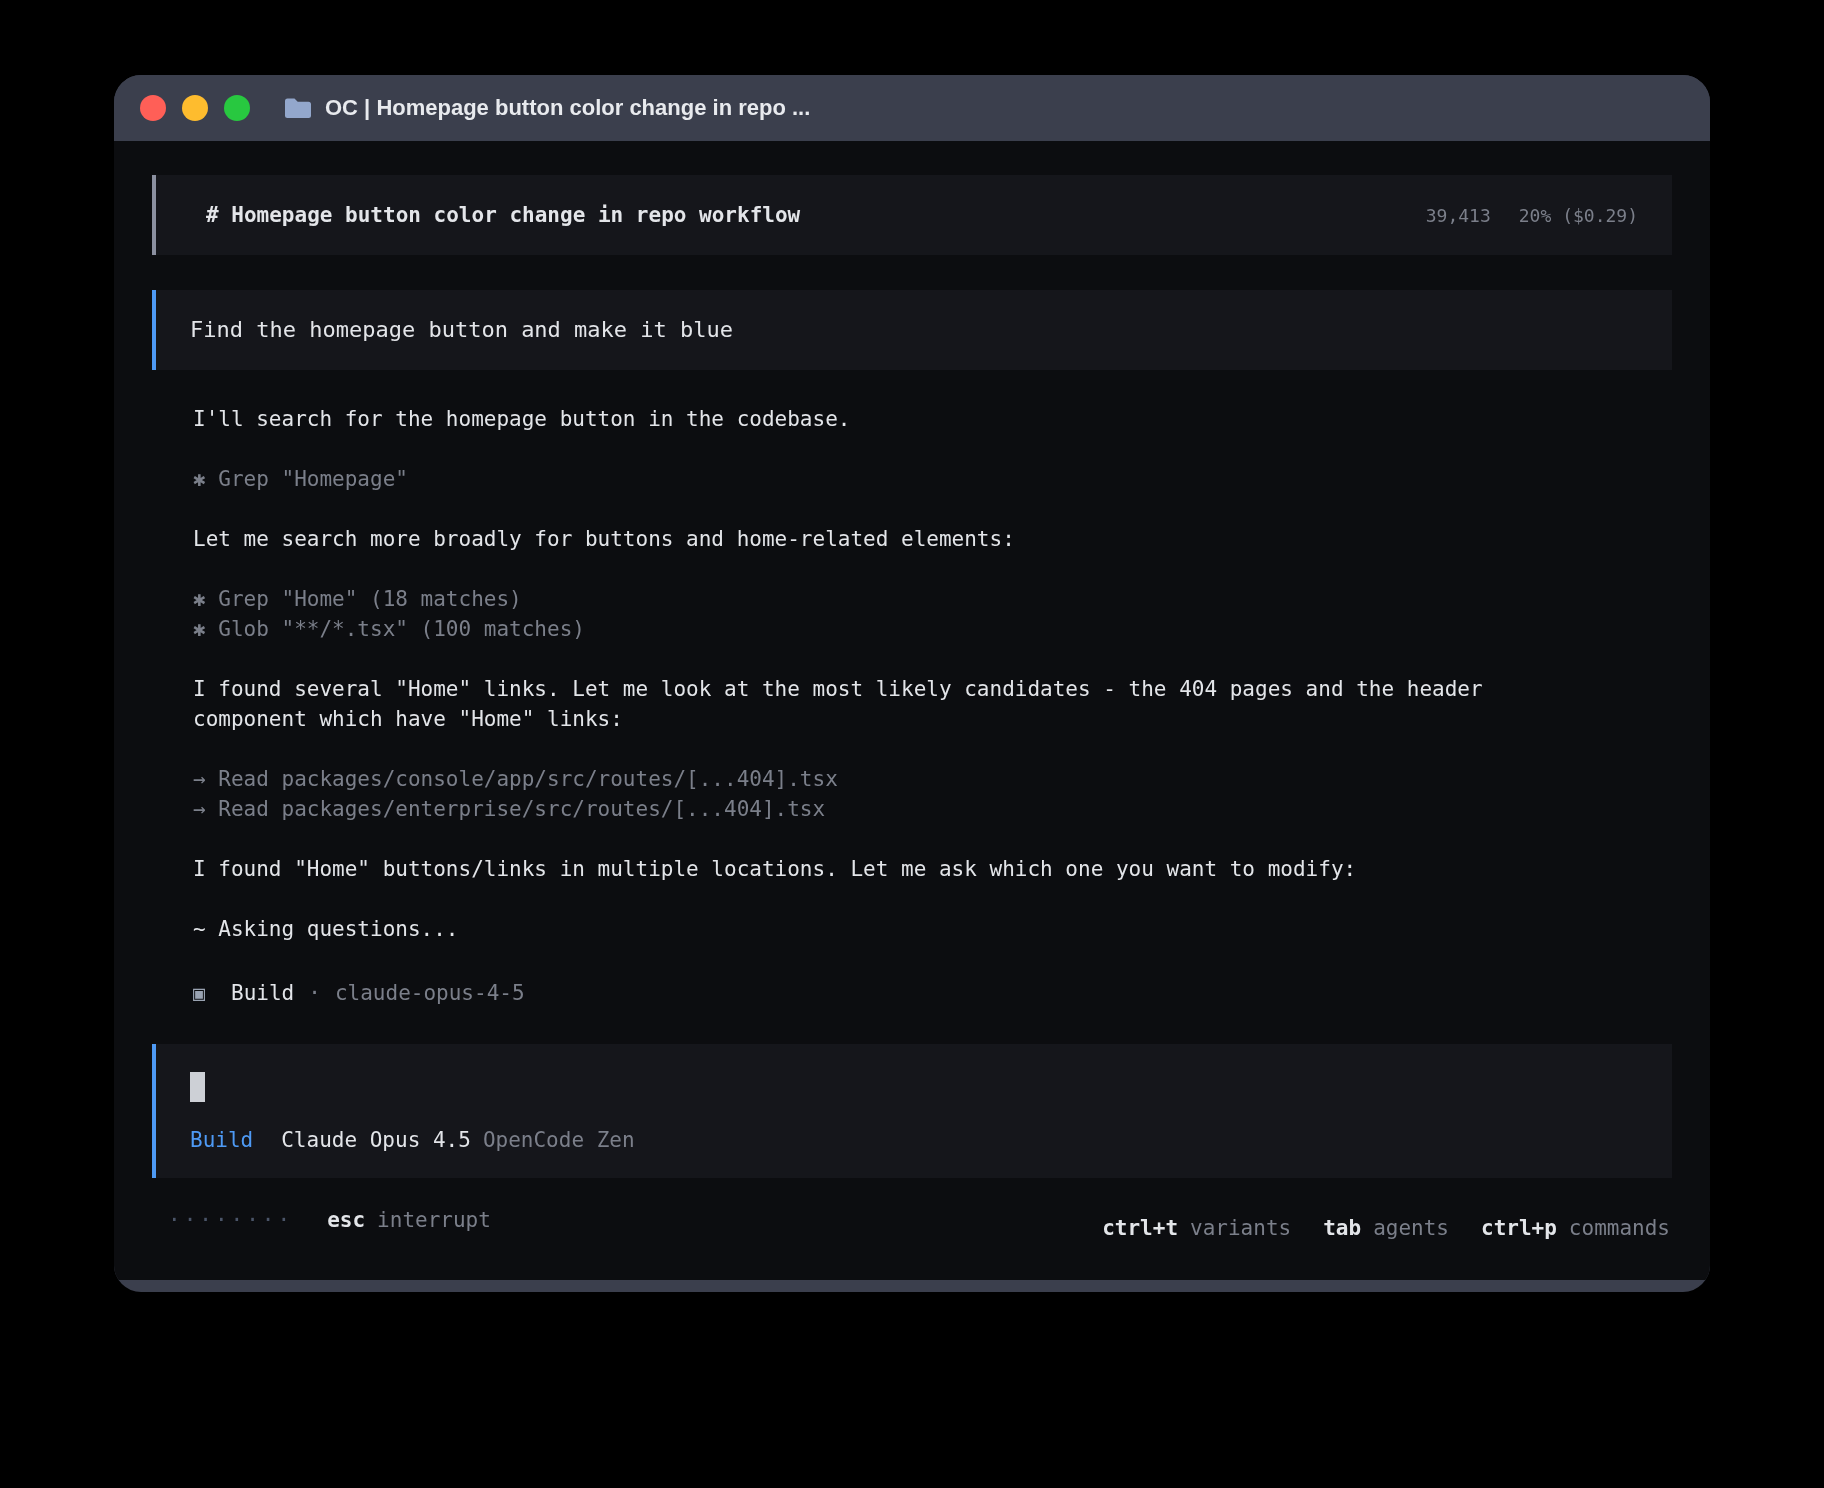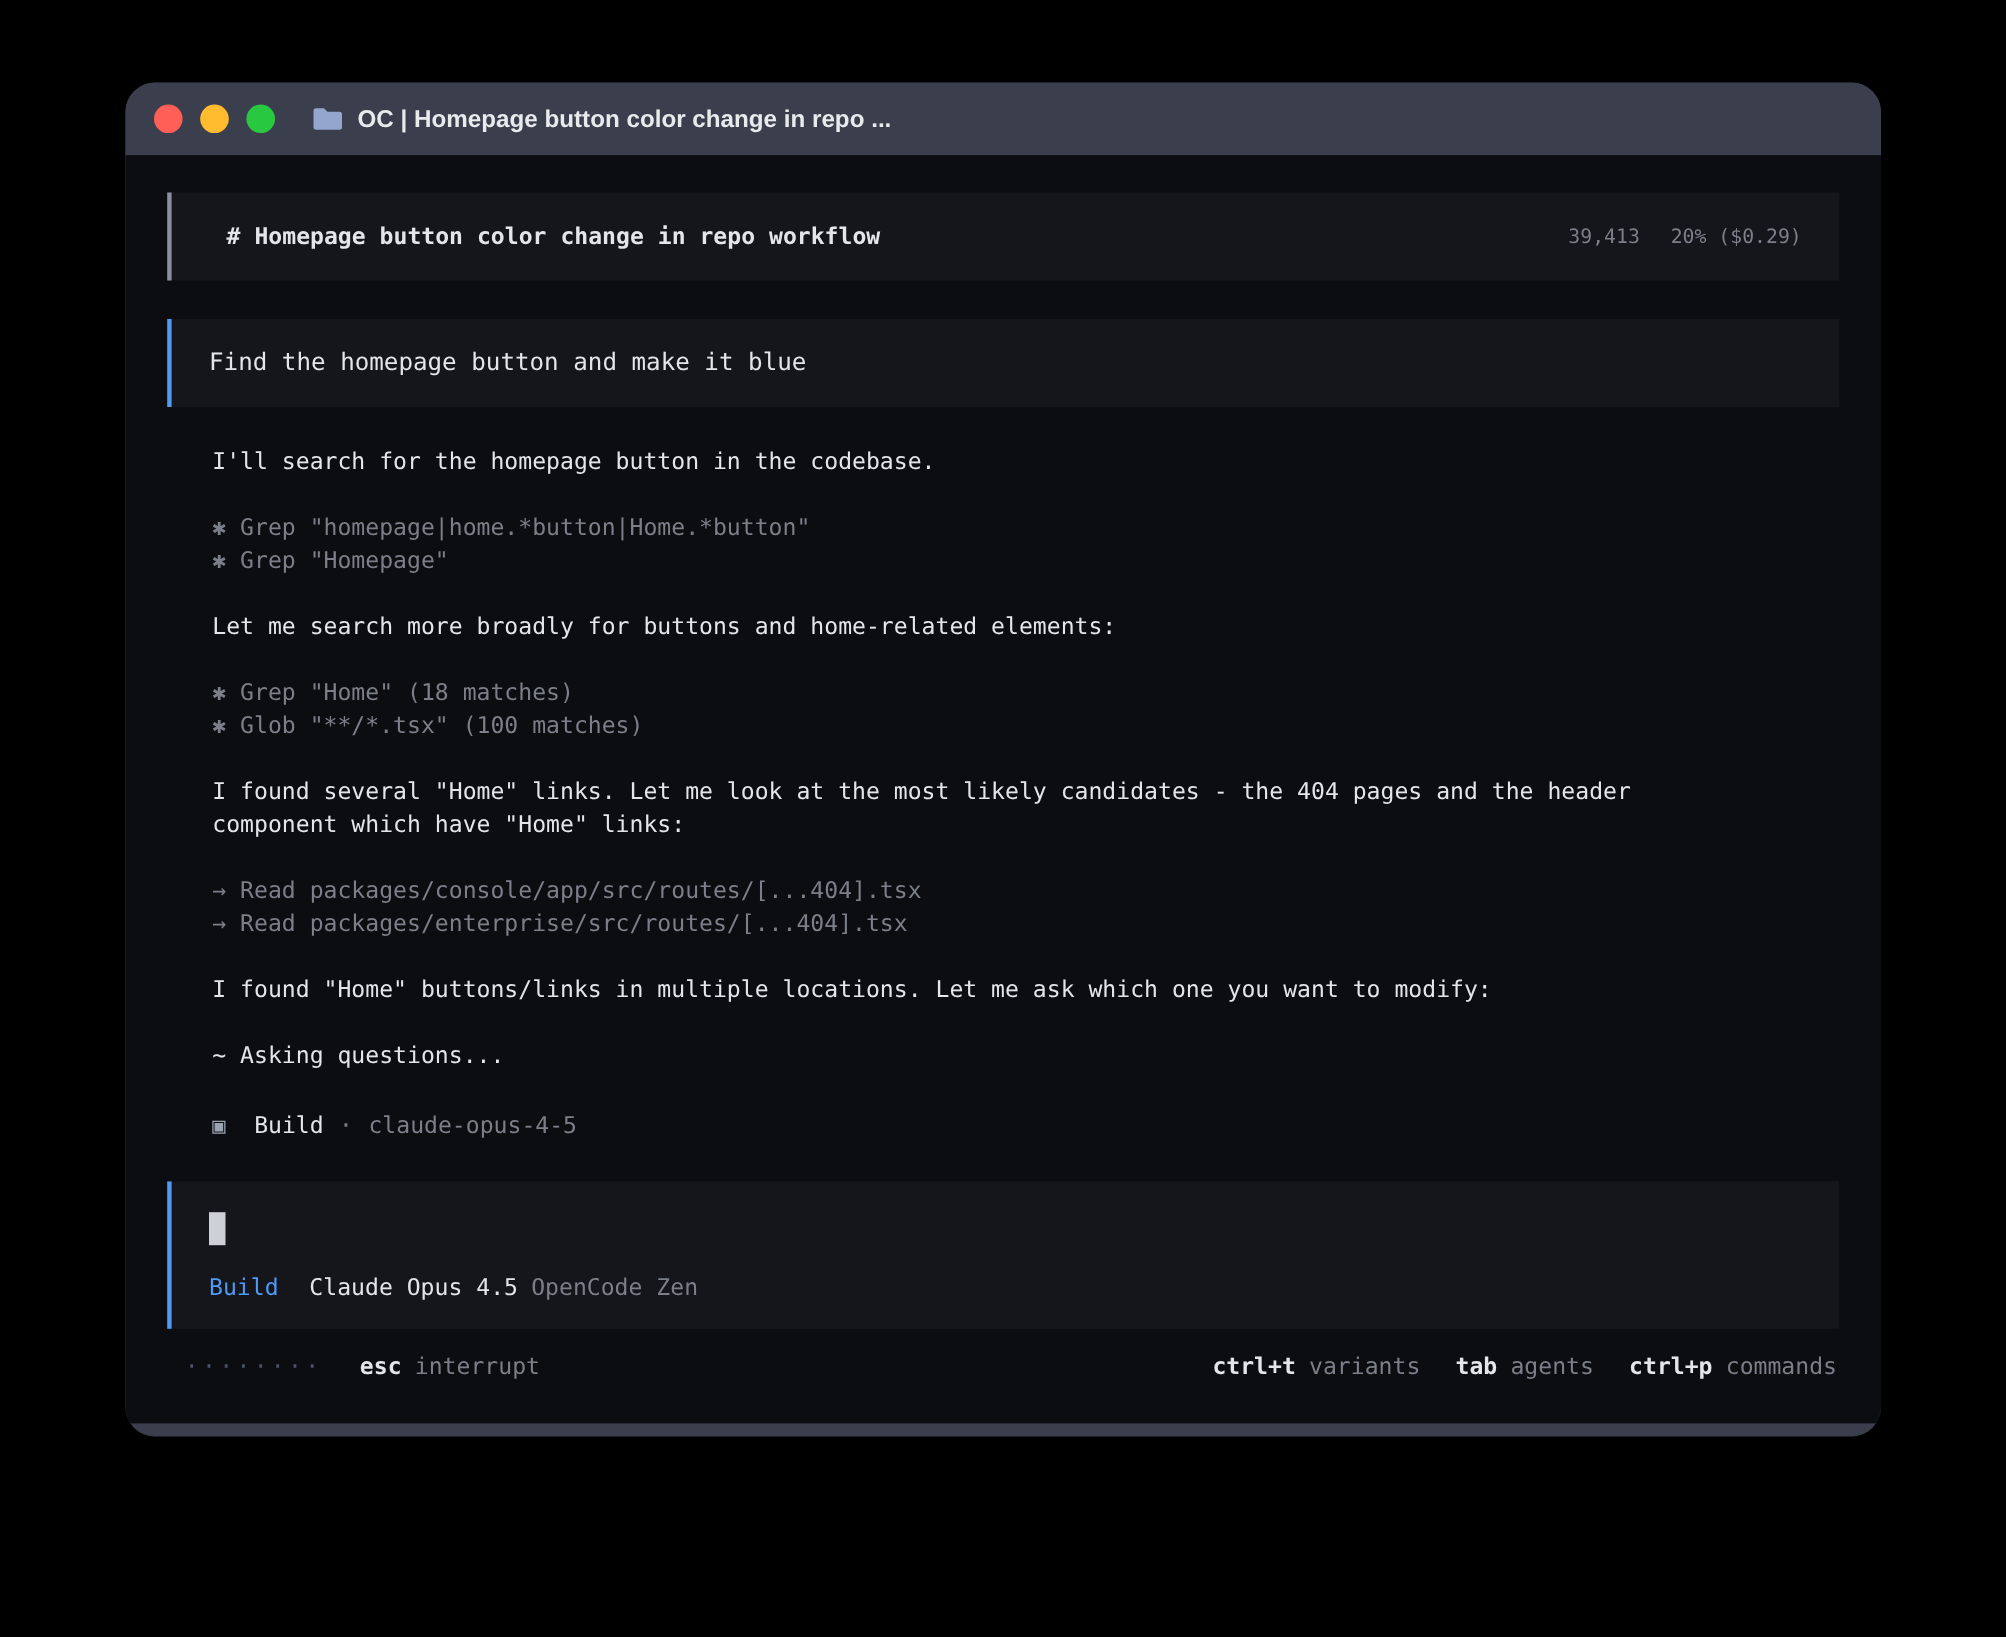--- a/index.html
+++ b/index.html
@@ -146,21 +146,21 @@
   }
   .status-left{display:flex;align-items:center;}
   .dots{
     color:var(--dots);
     letter-spacing:3px;
     margin-right:34px;
   }
   .key{color:var(--text-primary);font-weight:bold;}
   .hint-label{color:var(--text-muted);margin-left:12px;}
   .status-right{display:flex;align-items:center;gap:32px;}
-  .shortcut{display:flex;align-items:baseline;}
+  .shortcut{display:flex;align-items:baseline;margin-top:16px;}
 </style>
 </head>
 <body>
 
 <div class="window">
 
   <div class="titlebar">
     <div class="traffic-lights">
       <span class="light red"></span>
       <span class="light yellow"></span>
@@ -186,21 +186,20 @@
 
     <div class="panel user-panel">
       <span>Find the homepage button and make it blue</span>
     </div>
 
     <div class="transcript">
 
       <p class="text">I'll search for the homepage button in the codebase.</p>
 
       <div class="tool-group">
-        <div class="tool">✱ Grep "homepage|home.*button|Home.*button"</div>
         <div class="tool">✱ Grep "Homepage"</div>
       </div>
 
       <p class="text">Let me search more broadly for buttons and home-related elements:</p>
 
       <div class="tool-group">
         <div class="tool">✱ Grep "Home" (18 matches)</div>
         <div class="tool">✱ Glob "**/*.tsx" (100 matches)</div>
       </div>
 

